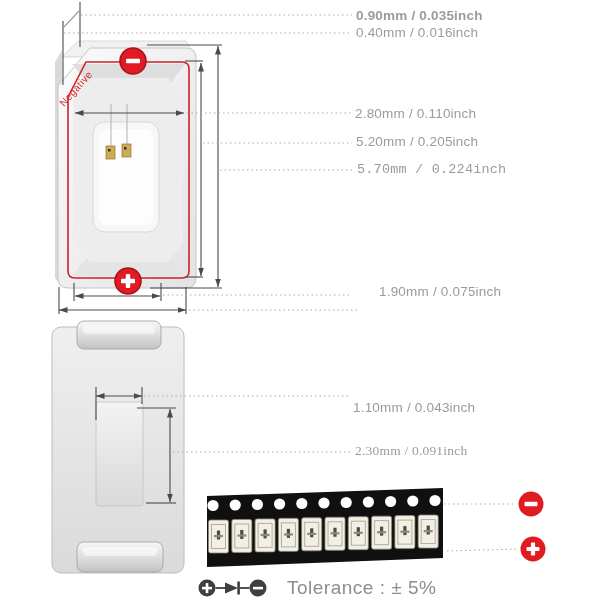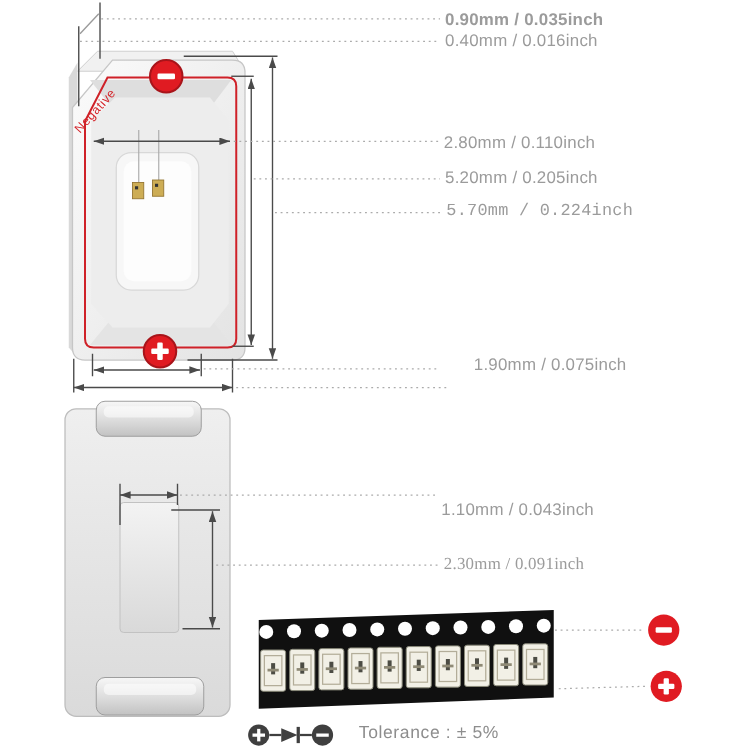--- a/index.html
+++ b/index.html
@@ -6,21 +6,21 @@
   .canvas{
     position:relative;width:600px;height:600px;background:#ffffff;
     font-family:"Liberation Sans", sans-serif;overflow:hidden;
   }
   .spec-svg{position:absolute;left:0;top:0;}
   .dim-label{
     position:absolute;font-size:13.5px;line-height:16px;color:#9b9b9b;
     white-space:nowrap;letter-spacing:0.2px;
   }
   .tolerance{
-    position:absolute;left:287px;top:577px;font-size:14px;color:#8d8d8d;
+    position:absolute;left:287px;top:577px;font-size:19px;color:#8d8d8d;
     letter-spacing:0.5px;white-space:nowrap;
   }
 </style>
 </head>
 <body>
 
 <div class="canvas">
 
   <svg class="spec-svg" width="600" height="600" viewBox="0 0 600 600">
     <defs>

